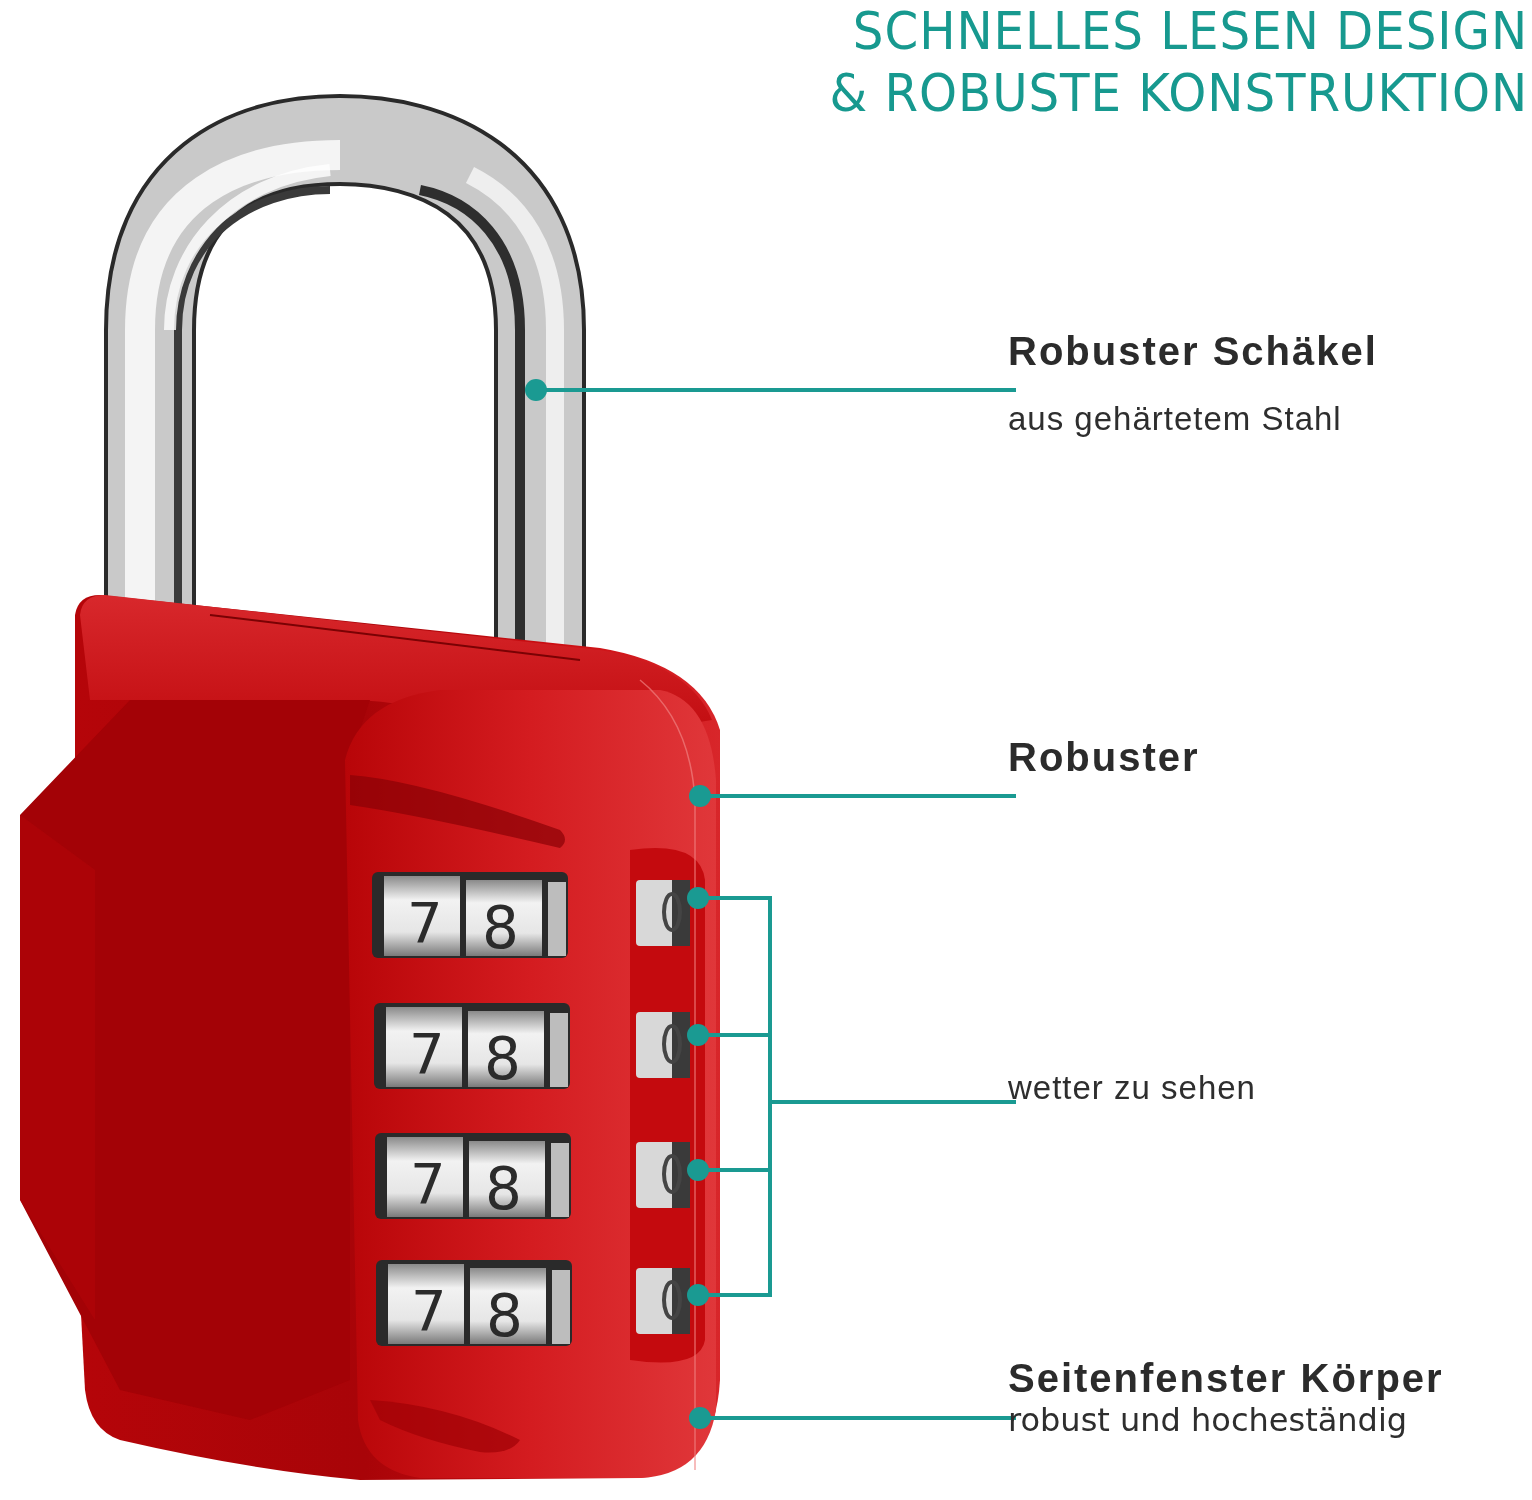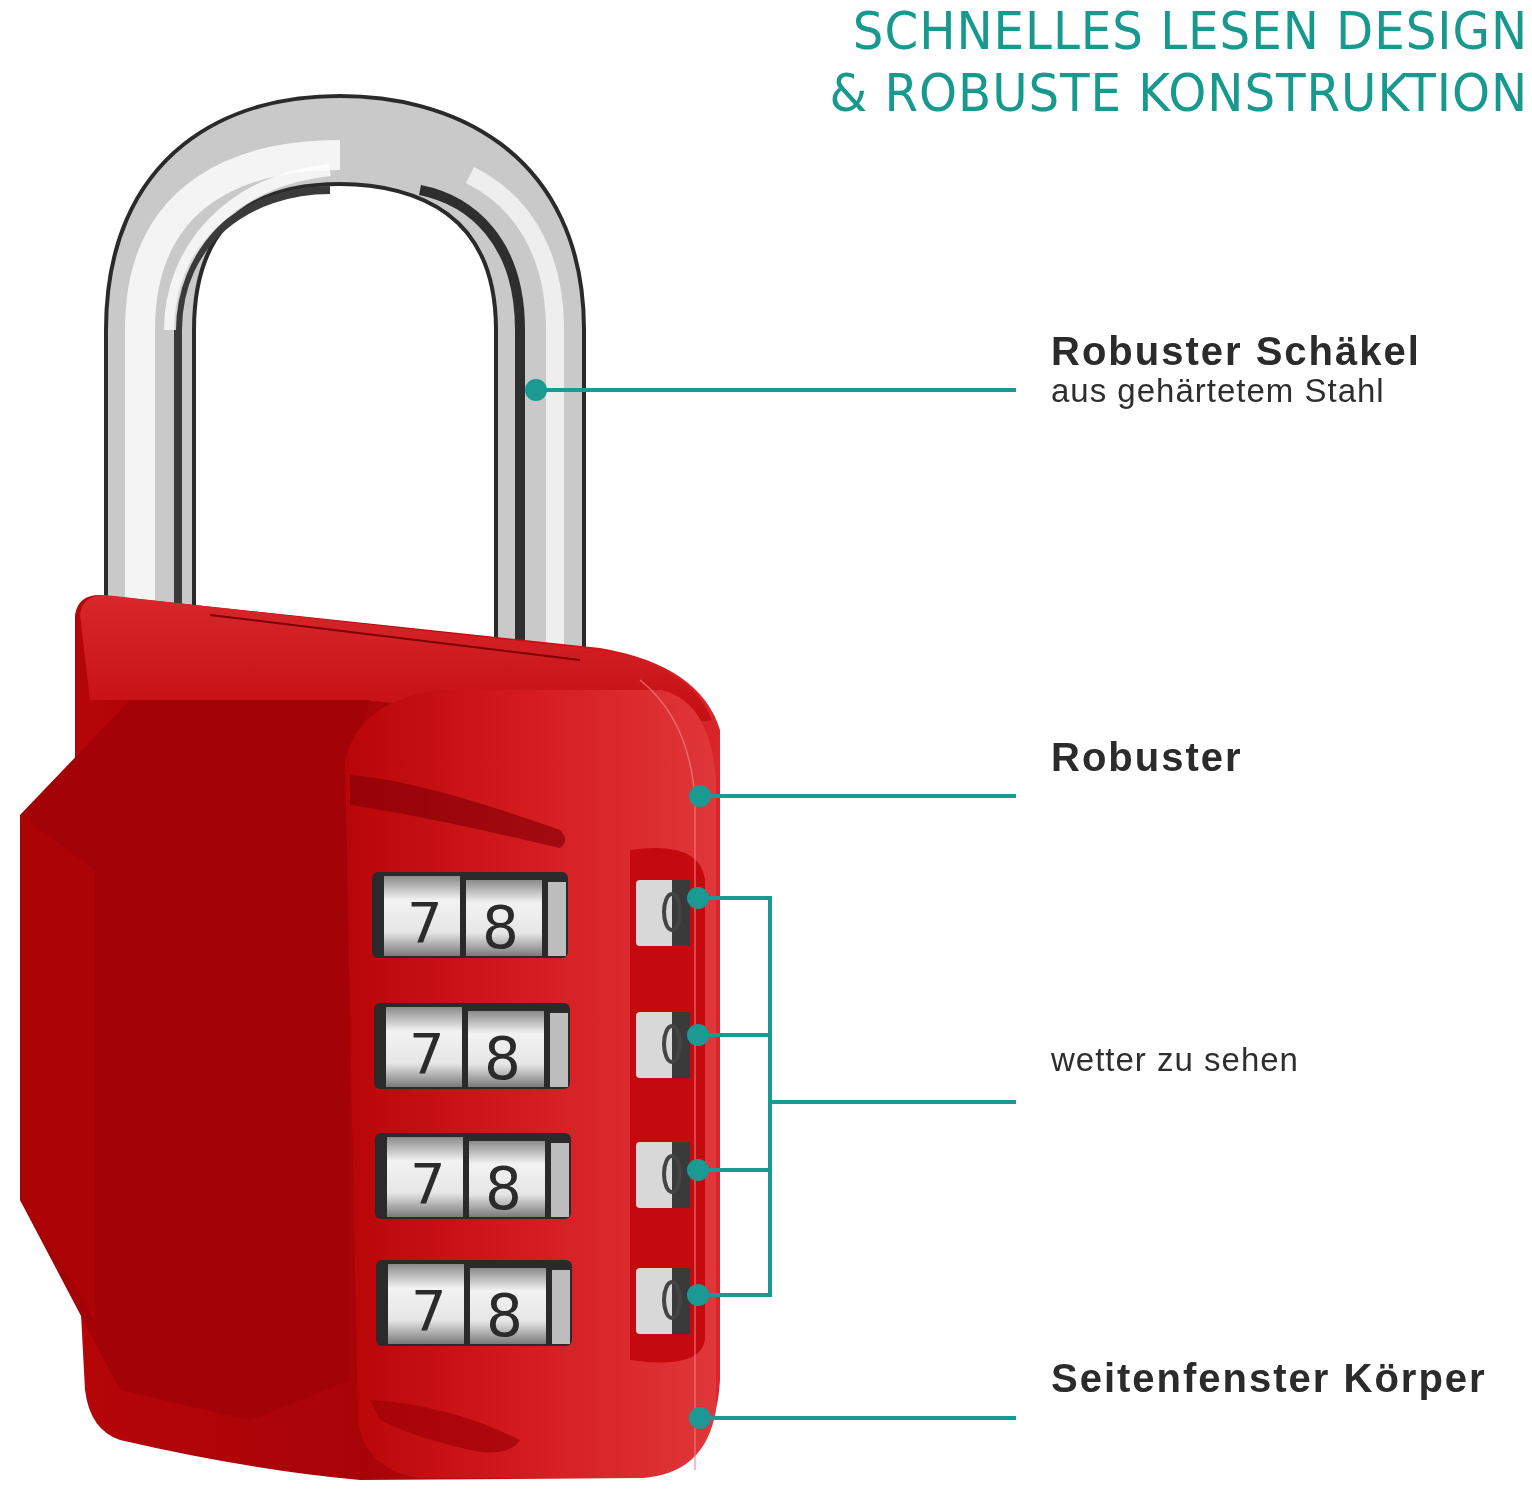--- a/index.html
+++ b/index.html
@@ -3,23 +3,23 @@
 <meta charset="utf-8">
 <style>
   html, body { margin: 0; padding: 0; background: #ffffff; }
   body { width: 1532px; height: 1500px; position: relative; overflow: hidden; font-family: "Liberation Sans", sans-serif; }
 
   .headline { position: absolute; right: 4px; top: 0px; text-align: right; color: #17998f; font-family: "DejaVu Sans", sans-serif; font-weight: normal; font-size: 52px; line-height: 62px; letter-spacing: 1px; transform: scaleX(0.93); transform-origin: right top; }
   .headline div { white-space: nowrap; }
 
   .artwork { position: absolute; left: 0; top: 0; width: 1532px; height: 1500px; }
 
-  .label { position: absolute; left: 1051px; color: #2b2b2b; }
+  .label { position: absolute; left: 1008px; color: #2b2b2b; }
   .label .title { font-family: "Liberation Sans", sans-serif; font-weight: bold; font-size: 40px; line-height: 42px; letter-spacing: 2px; white-space: nowrap; }
-  .label .sub { font-family: "Liberation Sans", sans-serif; font-size: 33px; line-height: 38px; letter-spacing: 1px; white-space: nowrap; color: #2e2e2e; }
+  .label .sub { font-family: "Liberation Sans", sans-serif; font-size: 33px; line-height: 38px; letter-spacing: 1px; white-space: nowrap; color: #2e2e2e; margin-top: 28px; }
   .label .sub2 { font-family: "DejaVu Sans", sans-serif; font-size: 32px; line-height: 43px; white-space: nowrap; color: #2e2e2e; }
 
   #lbl-shackle { top: 330px; }
   #lbl-codeline { top: 736px; }
   #lbl-window { top: 1041px; }
   #lbl-body { top: 1357px; }
 </style>
 </head>
 <body>
 
@@ -181,13 +181,14 @@
 <div class="label" id="lbl-codeline">
   <div class="title">Robuster</div>
 </div>
 
 <div class="label" id="lbl-window">
   <div class="sub">wetter zu sehen</div>
 </div>
 
 <div class="label" id="lbl-body">
   <div class="title">Seitenfenster Körper</div>
+  <div class="sub2">robust und hocheständig</div>
 </div>
 
 </body></html>

